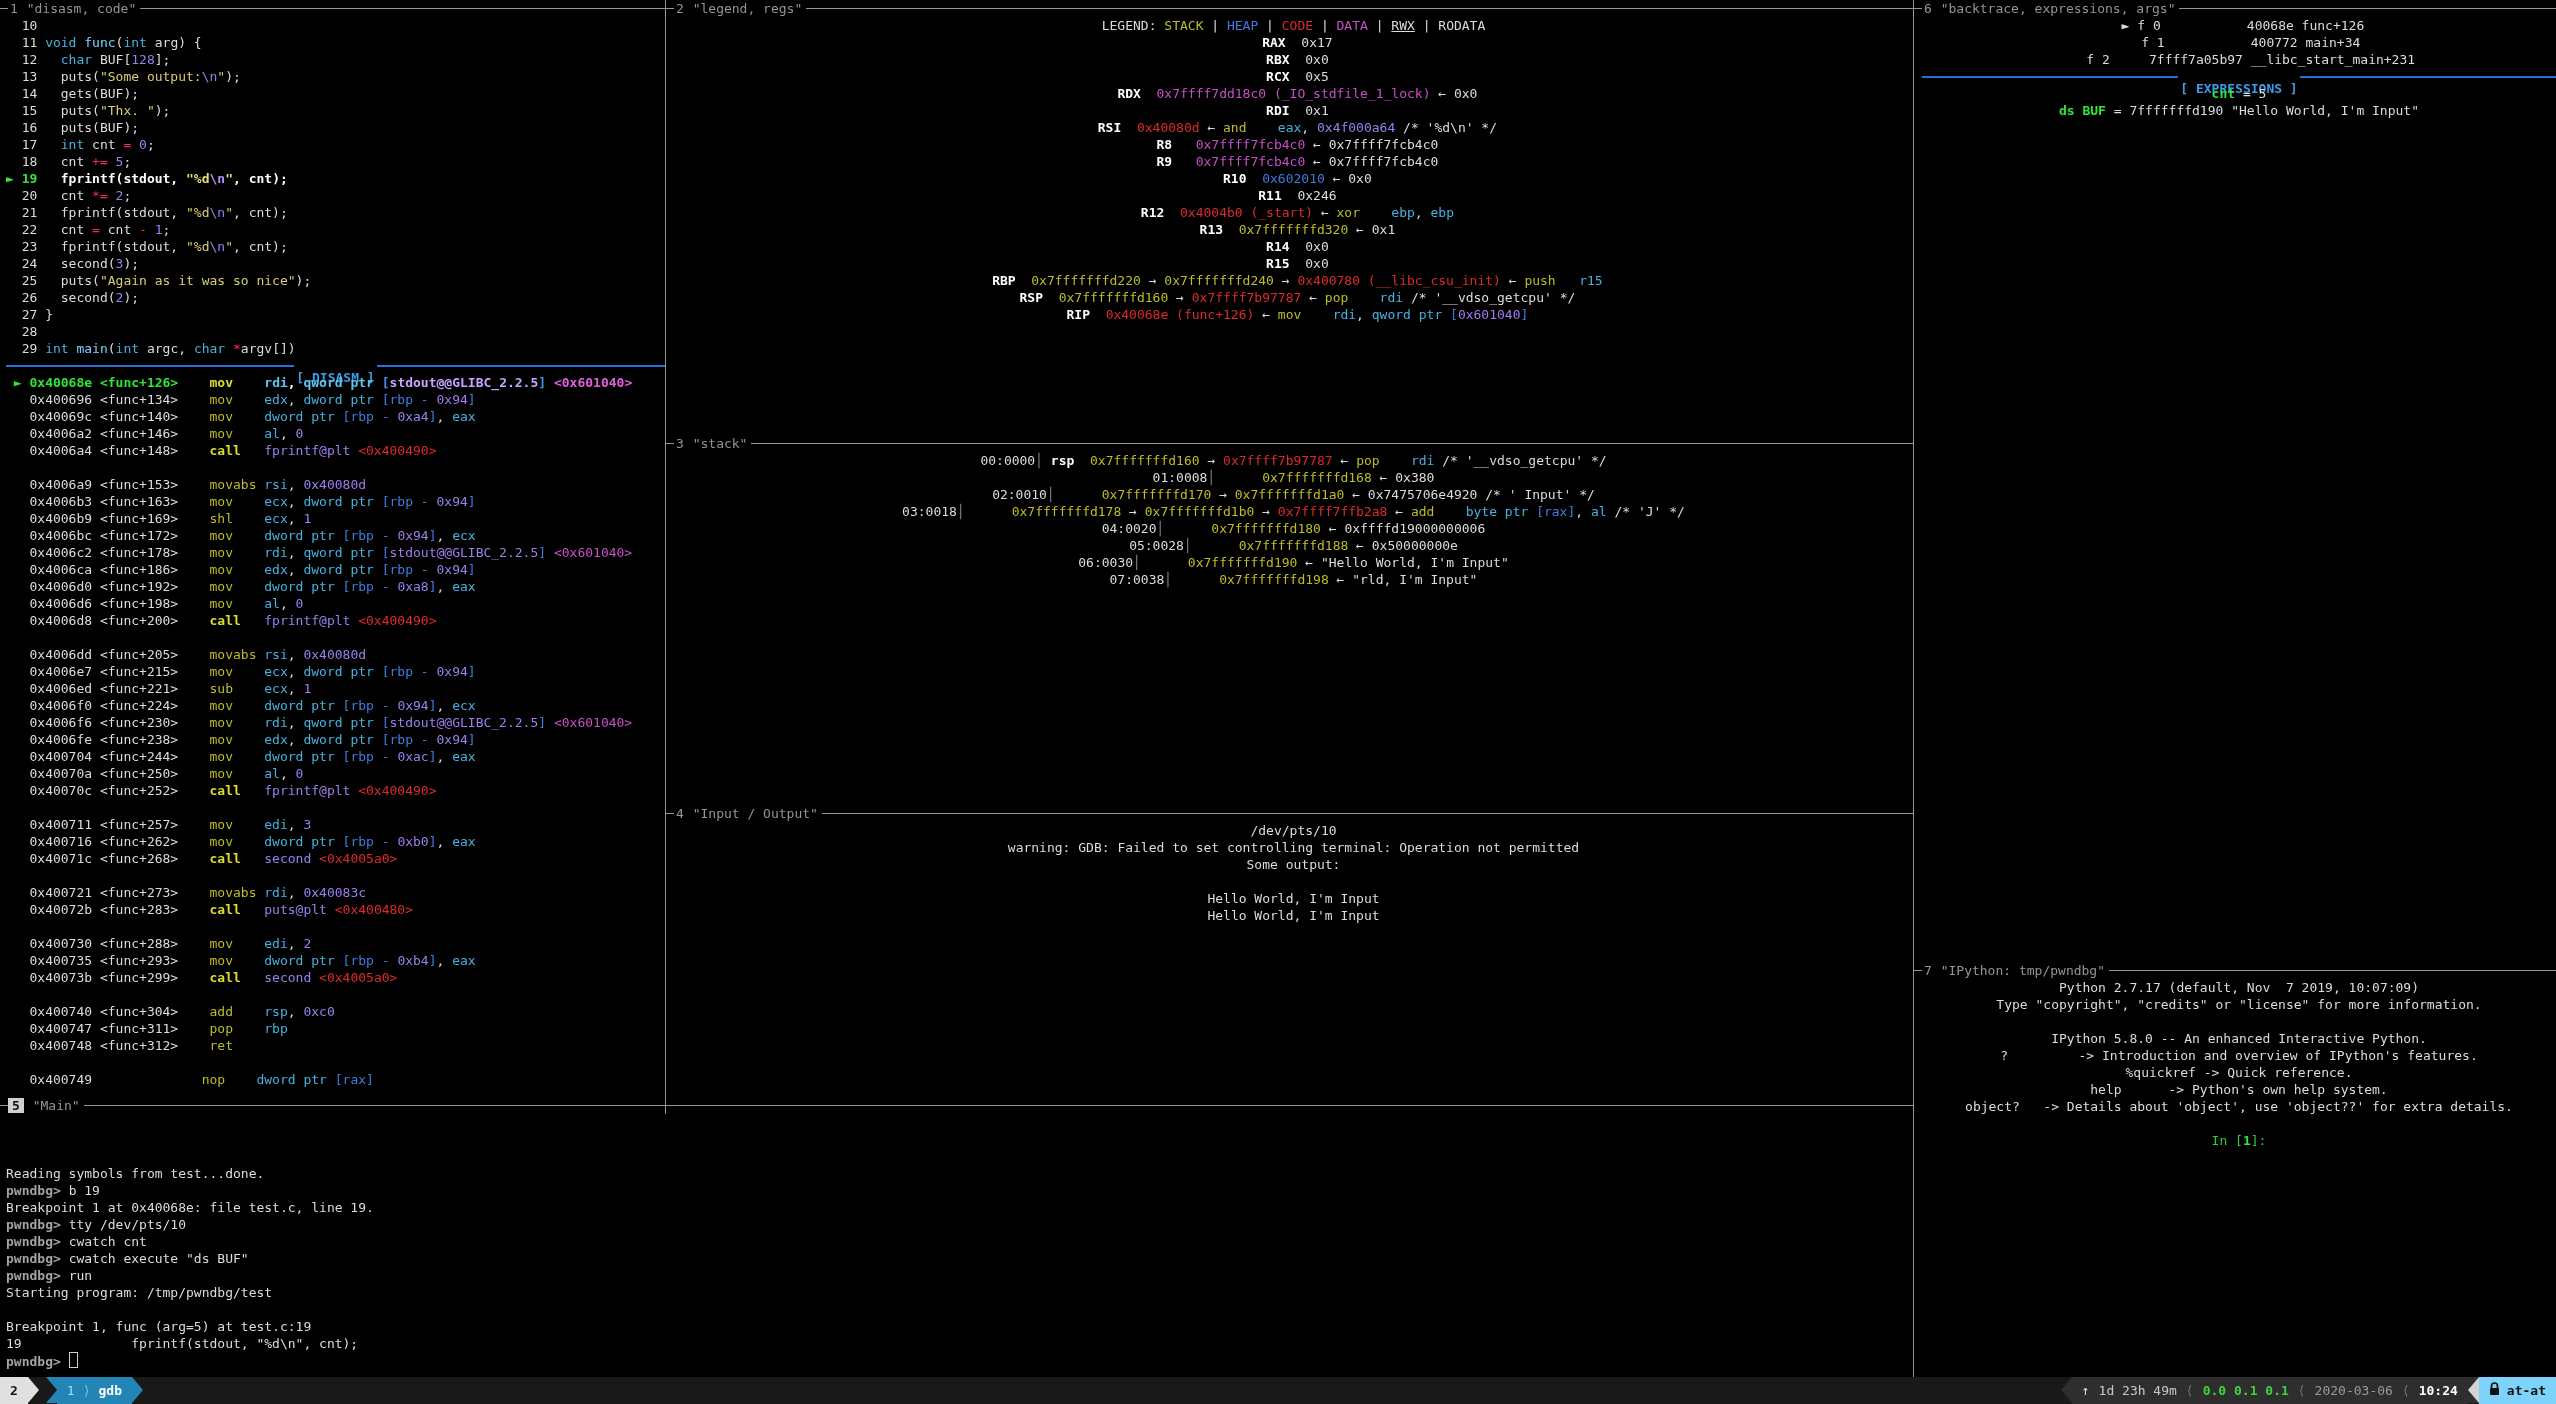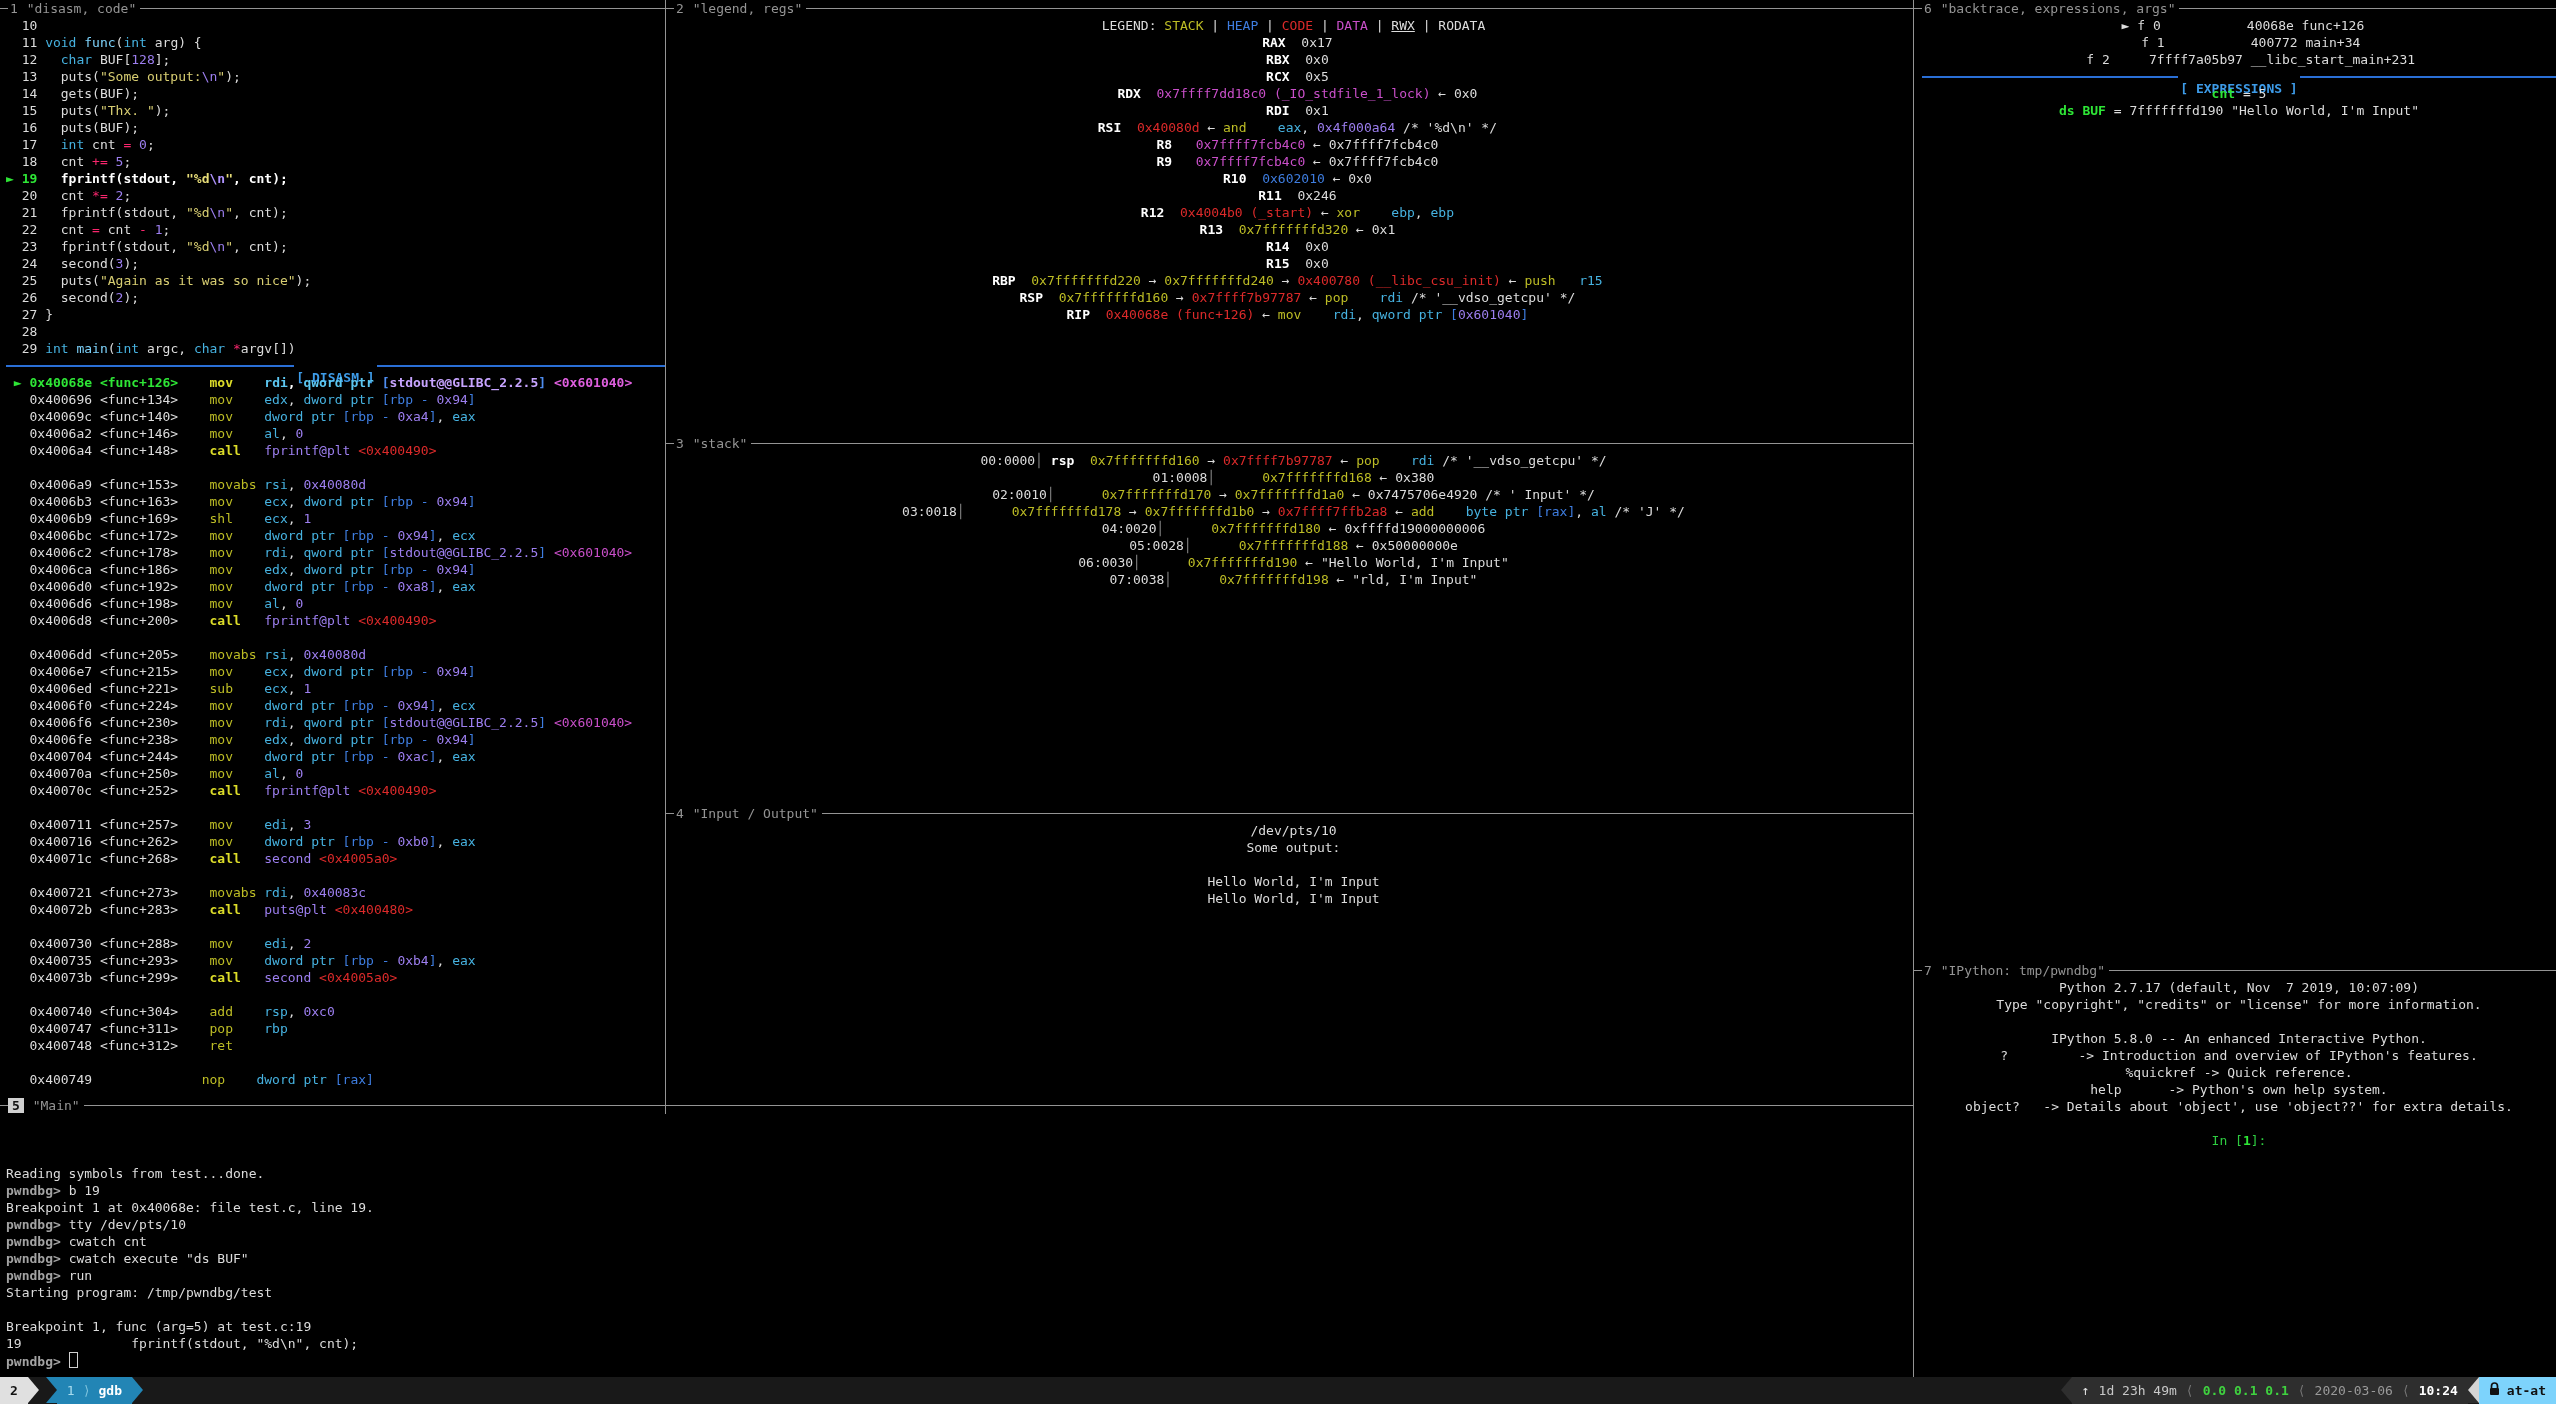--- a/index.html
+++ b/index.html
@@ -97,21 +97,21 @@
   <div class="pane-border">
     <span class="b-pre"></span><span class="b-num">3</span><span class="b-title"> "stack"</span><span class="b-fill"></span>
   </div>
   <div class="pane-lines"><div class="tline"><span class="c-w">00:0000</span><span class="c-gy">│</span><span class="c-wb"> rsp  </span><span class="c-y">0x7fffffffd160</span><span class="c-w"> → </span><span class="c-r">0x7ffff7b97787</span><span class="c-w"> ← </span><span class="c-y">pop</span><span class="c-w">    </span><span class="c-c">rdi</span><span class="c-w"> /* '__vdso_getcpu' */</span></div><div class="tline"><span class="c-w">01:0008</span><span class="c-gy">│</span><span class="c-w">      </span><span class="c-y">0x7fffffffd168</span><span class="c-w"> ← </span><span class="c-w">0x380</span></div><div class="tline"><span class="c-w">02:0010</span><span class="c-gy">│</span><span class="c-w">      </span><span class="c-y">0x7fffffffd170</span><span class="c-w"> → </span><span class="c-y">0x7fffffffd1a0</span><span class="c-w"> ← </span><span class="c-w">0x7475706e4920 /* ' Input' */</span></div><div class="tline"><span class="c-w">03:0018</span><span class="c-gy">│</span><span class="c-w">      </span><span class="c-y">0x7fffffffd178</span><span class="c-w"> → </span><span class="c-y">0x7fffffffd1b0</span><span class="c-w"> → </span><span class="c-r">0x7ffff7ffb2a8</span><span class="c-w"> ← </span><span class="c-y">add</span><span class="c-w">    </span><span class="c-c">byte ptr </span><span class="c-b">[rax]</span><span class="c-w">, </span><span class="c-c">al</span><span class="c-w"> /* 'J' */</span></div><div class="tline"><span class="c-w">04:0020</span><span class="c-gy">│</span><span class="c-w">      </span><span class="c-y">0x7fffffffd180</span><span class="c-w"> ← </span><span class="c-w">0xffffd19000000006</span></div><div class="tline"><span class="c-w">05:0028</span><span class="c-gy">│</span><span class="c-w">      </span><span class="c-y">0x7fffffffd188</span><span class="c-w"> ← </span><span class="c-w">0x50000000e</span></div><div class="tline"><span class="c-w">06:0030</span><span class="c-gy">│</span><span class="c-w">      </span><span class="c-y">0x7fffffffd190</span><span class="c-w"> ← </span><span class="c-w">"Hello World, I'm Input"</span></div><div class="tline"><span class="c-w">07:0038</span><span class="c-gy">│</span><span class="c-w">      </span><span class="c-y">0x7fffffffd198</span><span class="c-w"> ← </span><span class="c-w">"rld, I'm Input"</span></div></div>
 </div>
 
 <div class="pane pad8" id="pane-io">
   <div class="pane-border">
     <span class="b-pre"></span><span class="b-num">4</span><span class="b-title"> "Input / Output"</span><span class="b-fill"></span>
   </div>
-  <div class="pane-lines"><div class="tline c-w">/dev/pts/10</div><div class="tline c-w">Some output:</div><div class="tline c-w">&nbsp;</div><div class="tline c-w">Hello World, I'm Input</div><div class="tline c-w">Hello World, I'm Input</div></div>
+  <div class="pane-lines"><div class="tline c-w">/dev/pts/10</div><div class="tline c-w">warning: GDB: Failed to set controlling terminal: Operation not permitted</div><div class="tline c-w">Some output:</div><div class="tline c-w">&nbsp;</div><div class="tline c-w">Hello World, I'm Input</div><div class="tline c-w">Hello World, I'm Input</div></div>
 </div>
 
 <div class="pane pad6" id="pane-main">
   <div class="pane-border">
     <span class="b-pre"></span><span class="b-num inv">5</span><span class="b-title"> "Main"</span><span class="b-fill"></span>
   </div>
   <div class="pane-lines"><div class="tline c-w">&nbsp;</div><div class="tline c-w">&nbsp;</div><div class="tline c-w">&nbsp;</div><div class="tline c-w">Reading symbols from test...done.</div><div class="tline"><span class="c-rb">pwndbg&gt; </span><span class="c-w">b 19</span></div><div class="tline c-w">Breakpoint 1 at 0x40068e: file test.c, line 19.</div><div class="tline"><span class="c-rb">pwndbg&gt; </span><span class="c-w">tty /dev/pts/10</span></div><div class="tline"><span class="c-rb">pwndbg&gt; </span><span class="c-w">cwatch cnt</span></div><div class="tline"><span class="c-rb">pwndbg&gt; </span><span class="c-w">cwatch execute "ds BUF"</span></div><div class="tline"><span class="c-rb">pwndbg&gt; </span><span class="c-w">run</span></div><div class="tline c-w">Starting program: /tmp/pwndbg/test</div><div class="tline c-w">&nbsp;</div><div class="tline c-w">Breakpoint 1, func (arg=5) at test.c:19</div><div class="tline c-w">19              fprintf(stdout, "%d\n", cnt);</div><div class="tline"><span class="c-rb">pwndbg&gt; </span><span class="c-cur"></span></div></div>
 </div>
 
 <div class="pane pad8" id="pane-backtrace">

